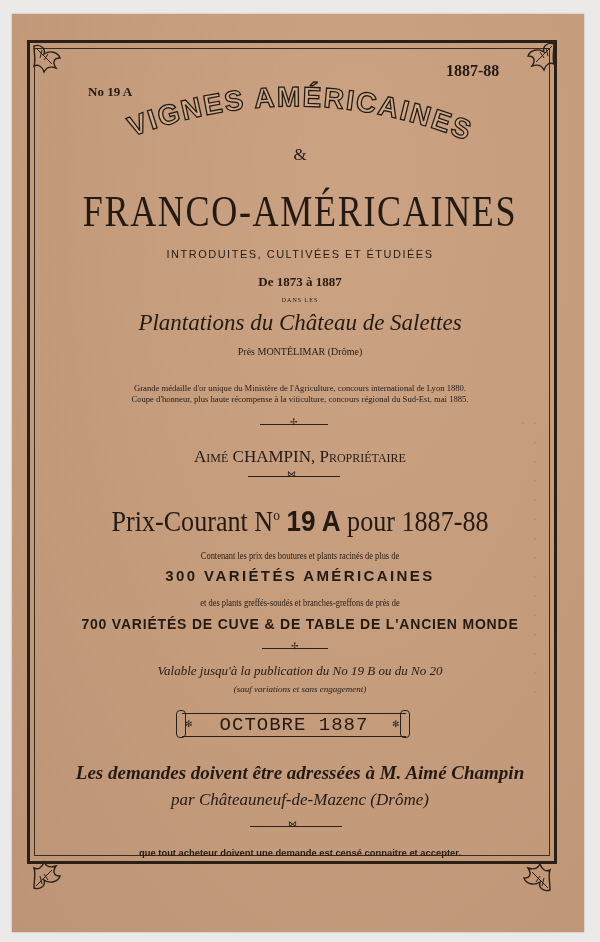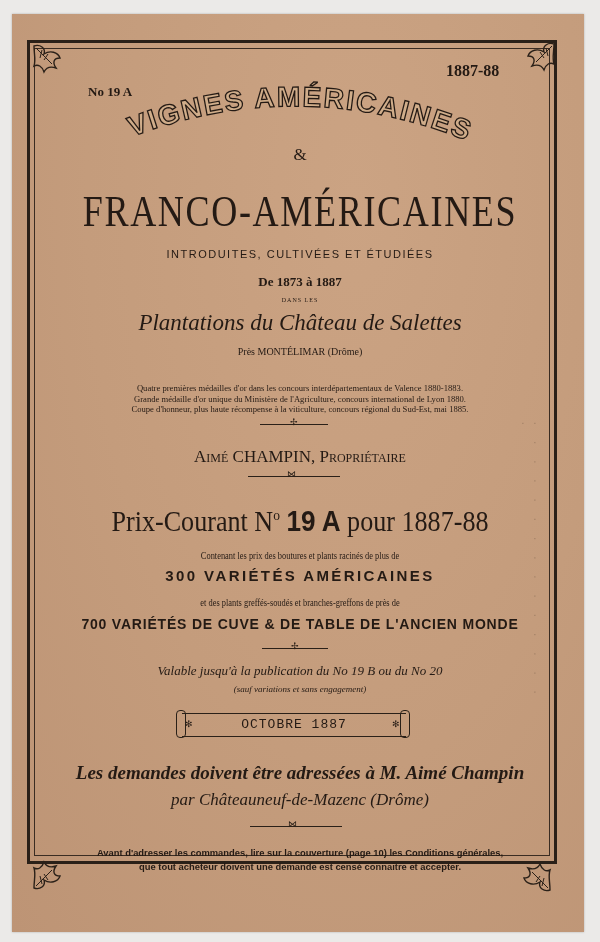--- a/index.html
+++ b/index.html
@@ -49,21 +49,21 @@
   .prix sup { font-size:15px; }
   .contenant { top:550px; font-size:10.5px; transform:scaleX(0.8); transform-origin:center; }
   .v300 { top:567px; font-size:15px; font-weight:bold; letter-spacing:2.4px; }
   .greffes { top:597px; font-size:10.5px; transform:scaleX(0.8); transform-origin:center; }
   .v700 { top:616px; font-size:14px; font-weight:bold; letter-spacing:0.8px; }
   .valable { top:663px; font-size:13px; font-style:italic; }
   .sauf { top:684px; font-size:9px; font-style:italic; }
   .oct-box {
     position:absolute; left:182px; top:713px; width:224px; height:22px;
     border-top:1px solid #2a2018; border-bottom:1px solid #2a2018;
-    text-align:center; font-size:13px; line-height:22px; letter-spacing:1px;
+    text-align:center; font-size:19px; line-height:22px; letter-spacing:1px;
   }
   .oct-cap { position:absolute; top:710px; width:10px; height:28px; border:1px solid #2a2018; box-sizing:border-box; border-radius:4px; }
   .oct-dot { position:absolute; top:719px; font-size:9px; }
   .demandes { top:762px; font-size:19px; font-style:italic;font-weight:bold; }
   .par { top:790px; font-size:17px; font-style:italic; }
   .avant { top:846px; font-size:9.4px; font-weight:bold; line-height:14px; }
   .stamp { position:absolute; left:527px; top:420px; width:14px; height:290px; opacity:0.18;
            writing-mode:vertical-rl; font-size:11px; letter-spacing:3px; color:#3a2c22; }
 </style>
 </head>
@@ -112,21 +112,20 @@
 
 <div class="center amp serif ink">&amp;</div>
 <div class="center franco serif ink">FRANCO-AMÉRICAINES</div>
 <div class="center intro sans ink">INTRODUITES, CULTIVÉES ET ÉTUDIÉES</div>
 <div class="center dates serif ink">De 1873 à 1887</div>
 <div class="center dans serif ink">DANS LES</div>
 <div class="center plantations serif ink">Plantations du Château de Salettes</div>
 <div class="center pres serif ink">Près MONTÉLIMAR (Drôme)</div>
 
 <div class="center medals serif ink">
-  <div>Quatre premières médailles d'or dans les concours interdépartementaux de Valence 1880-1883.</div>
   <div>Grande médaille d'or unique du Ministère de l'Agriculture, concours international de Lyon 1880.</div>
   <div>Coupe d'honneur, plus haute récompense à la viticulture, concours régional du Sud-Est, mai 1885.</div>
 </div>
 <div class="rule" style="left:260px;top:424px;width:68px;"></div>
 <div class="orn" style="left:290px;top:417px;">✢</div>
 
 <div class="center owner serif ink">Aimé CHAMPIN, Propriétaire</div>
 <div class="rule" style="left:248px;top:476px;width:92px;"></div>
 <div class="orn" style="left:287px;top:469px;">⋈</div>
 
@@ -153,17 +152,16 @@
 <div class="oct-dot ink" style="left:392px;">✻</div>
 <div class="oct-box mono ink">OCTOBRE 1887</div>
 
 <div class="center demandes serif ink">Les demandes doivent être adressées à M. Aimé Champin</div>
 <div class="center par serif ink">par Châteauneuf-de-Mazenc (Drôme)</div>
 
 <div class="rule" style="left:250px;top:826px;width:92px;"></div>
 <div class="orn" style="left:288px;top:819px;">⋈</div>
 
 <div class="center avant sans ink">
-  <div>Avant d'adresser les commandes, lire sur la couverture (page 10) les Conditions générales,</div>
   <div>que tout acheteur doivent une demande est censé connaitre et accepter.</div>
 </div>
 
 <div class="stamp mono">· · · · · · · · · · · · · · · ·</div>
 
 </body></html>

